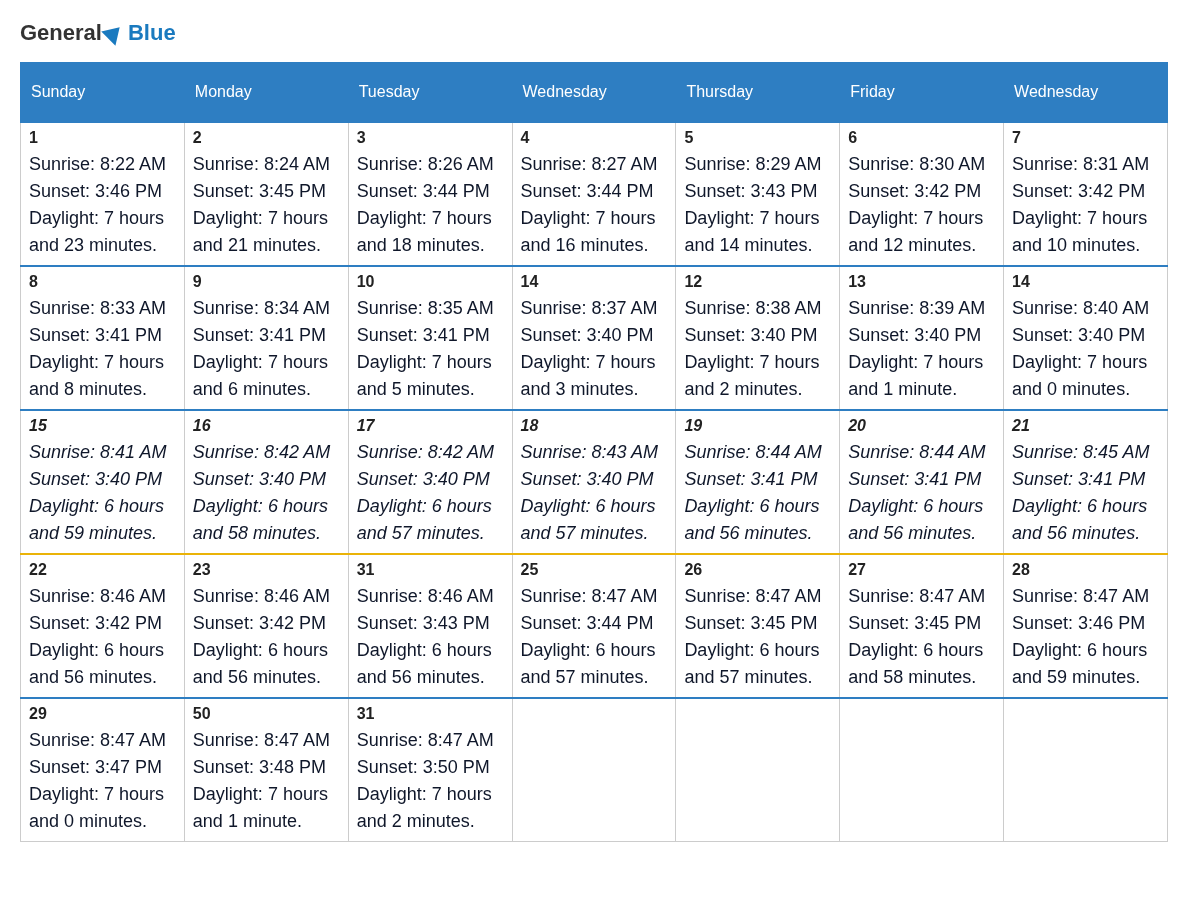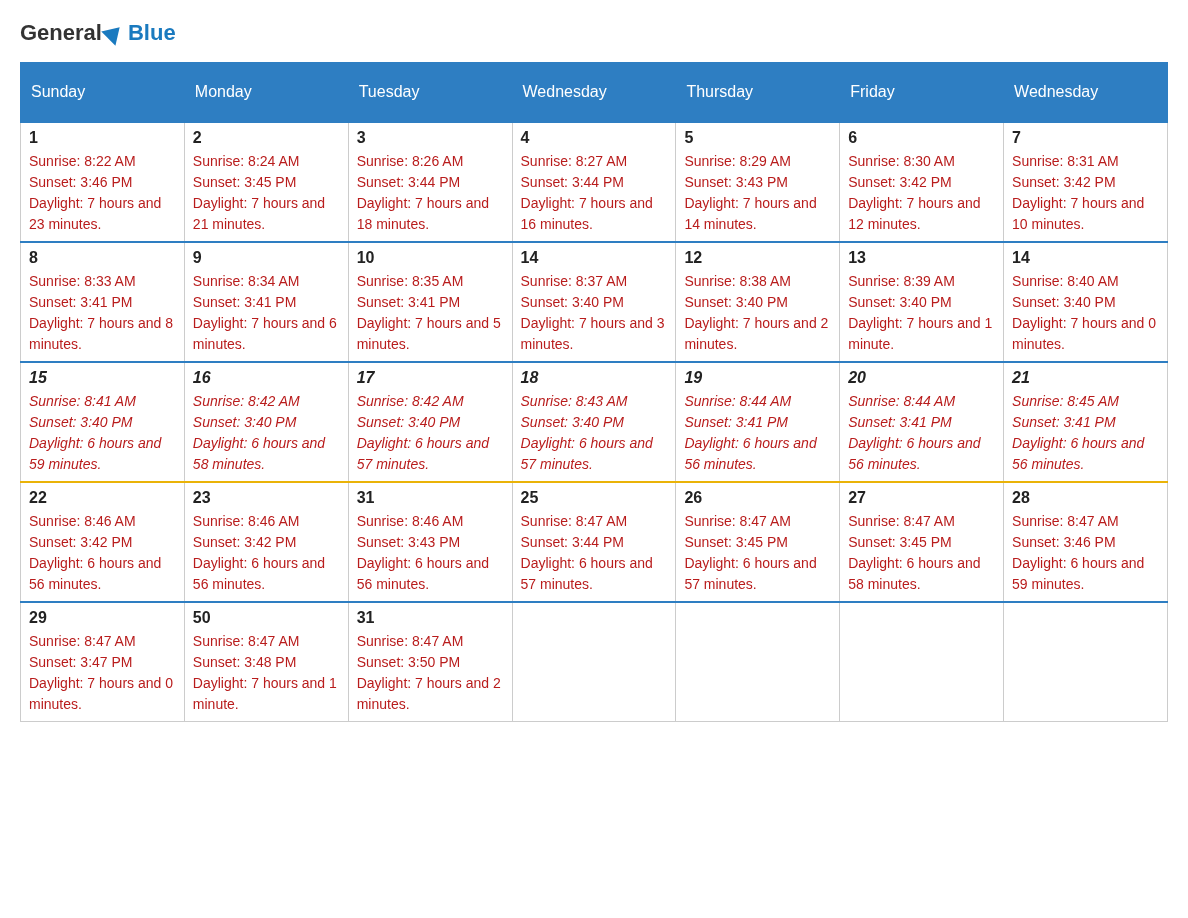--- a/index.html
+++ b/index.html
@@ -65,22 +65,22 @@
       height: 110px;
     }
     .day-num {
       font-size: 16px;
       font-weight: bold;
       color: #222;
       display: block;
       margin-bottom: 4px;
     }
     .day-info {
-      font-size: 14px;
-      color: #b91c1c;
+      font-size: 18px;
+      color: #0f172a;
       line-height: 1.5;
     }
     .empty-cell {
       background: #fff;
     }
     .calendar tr td {
       border-top: 2px solid #2e7ec2;
     }
     .calendar tbody tr td {
       border-top: 1px solid #ccc;

